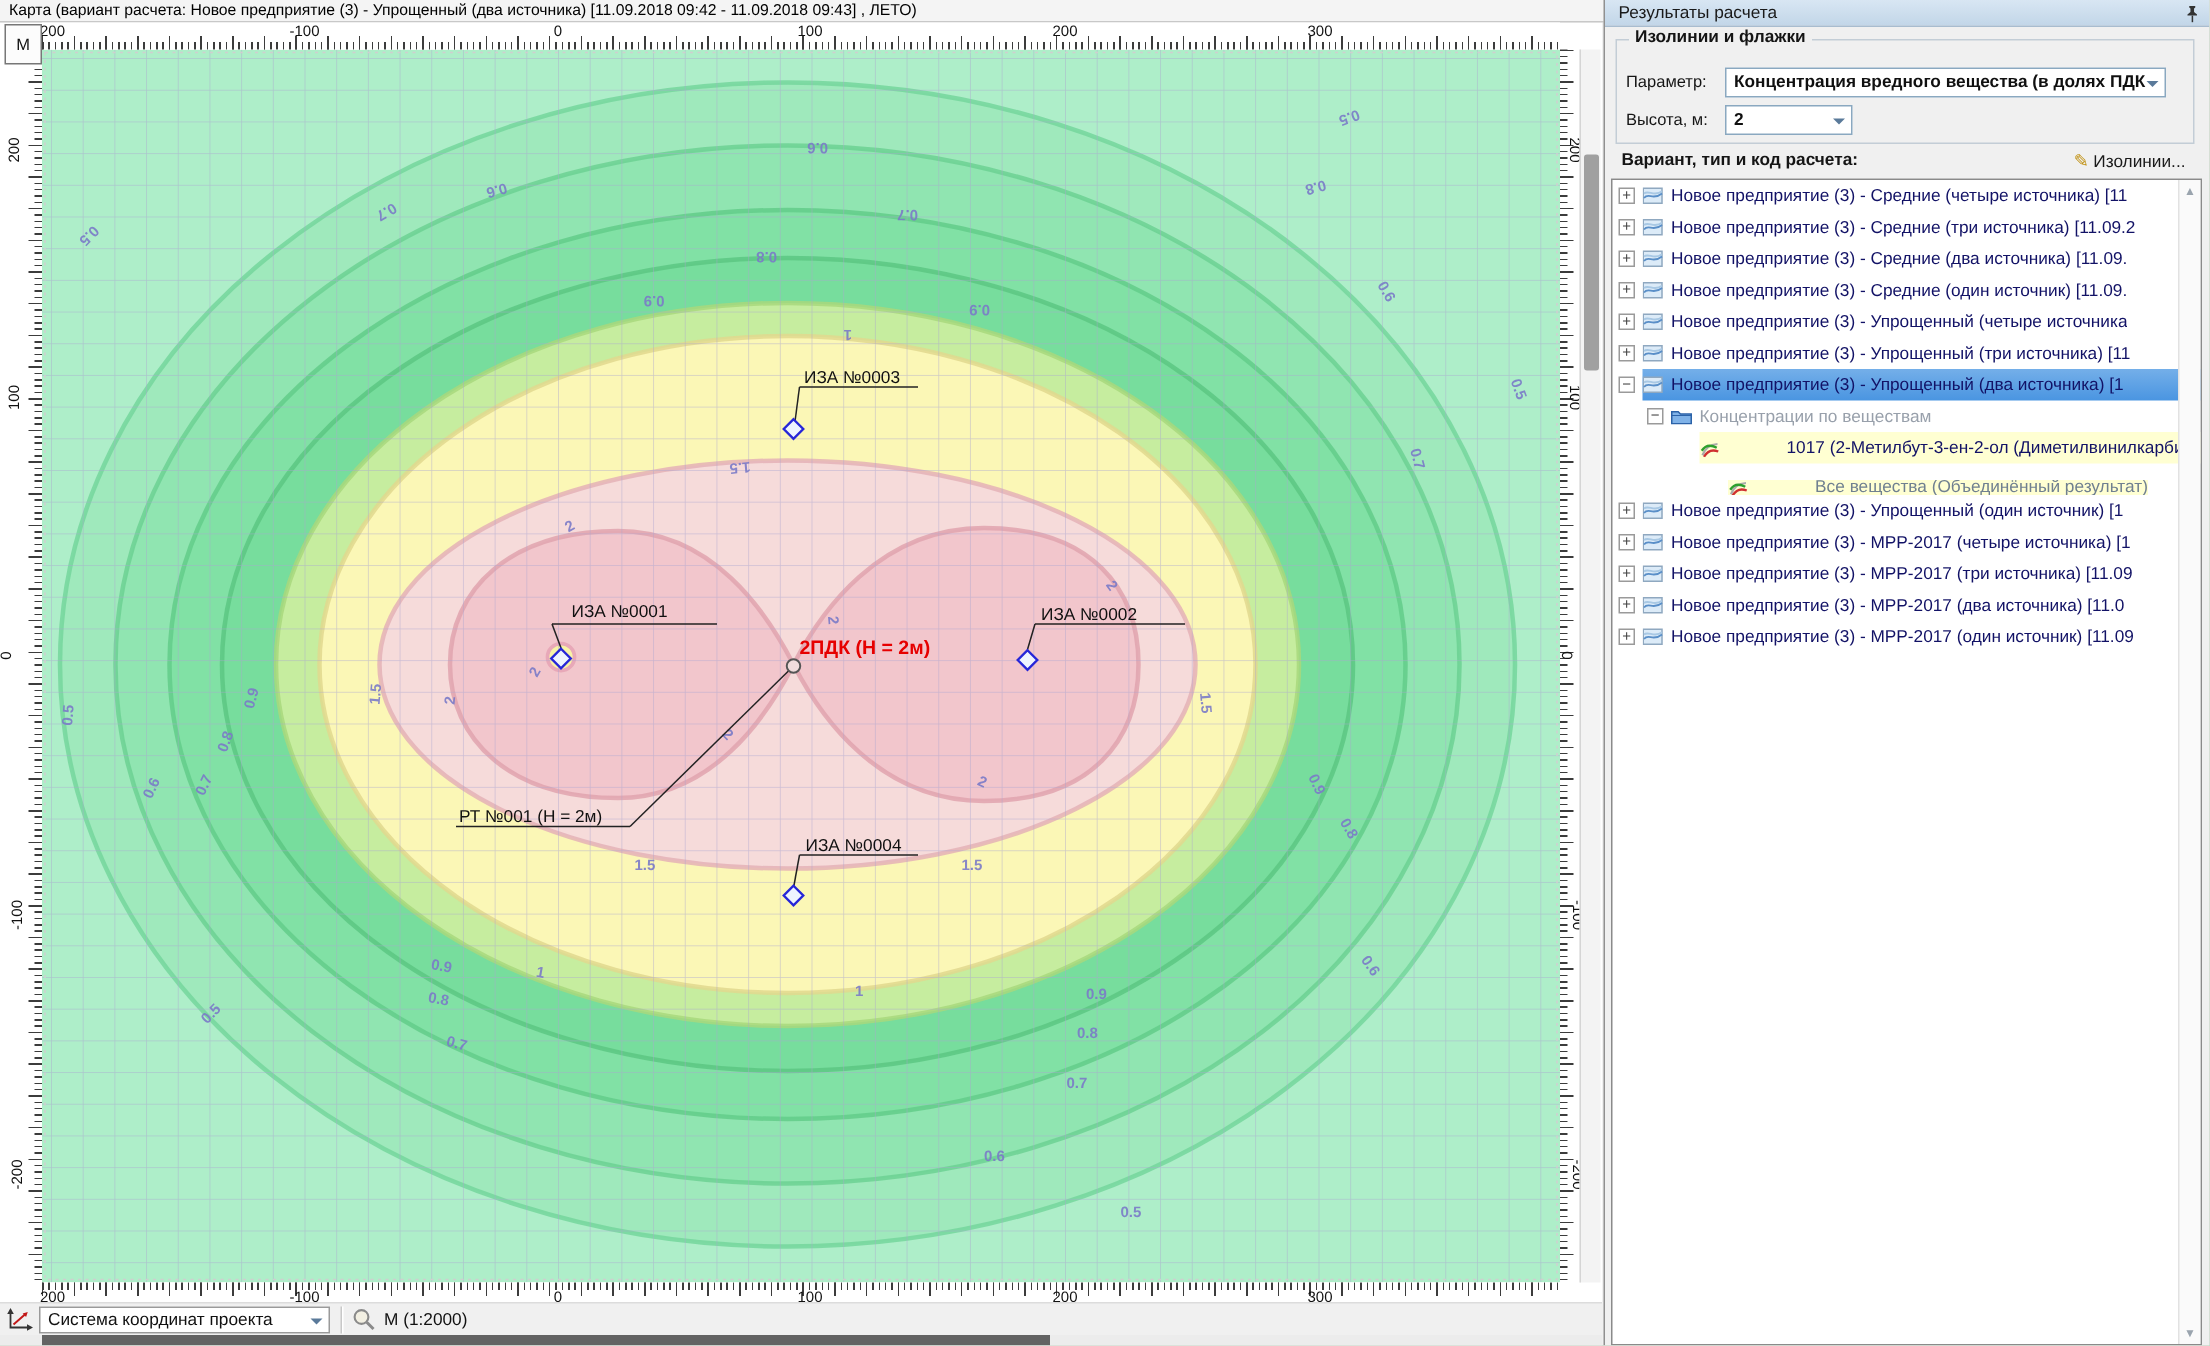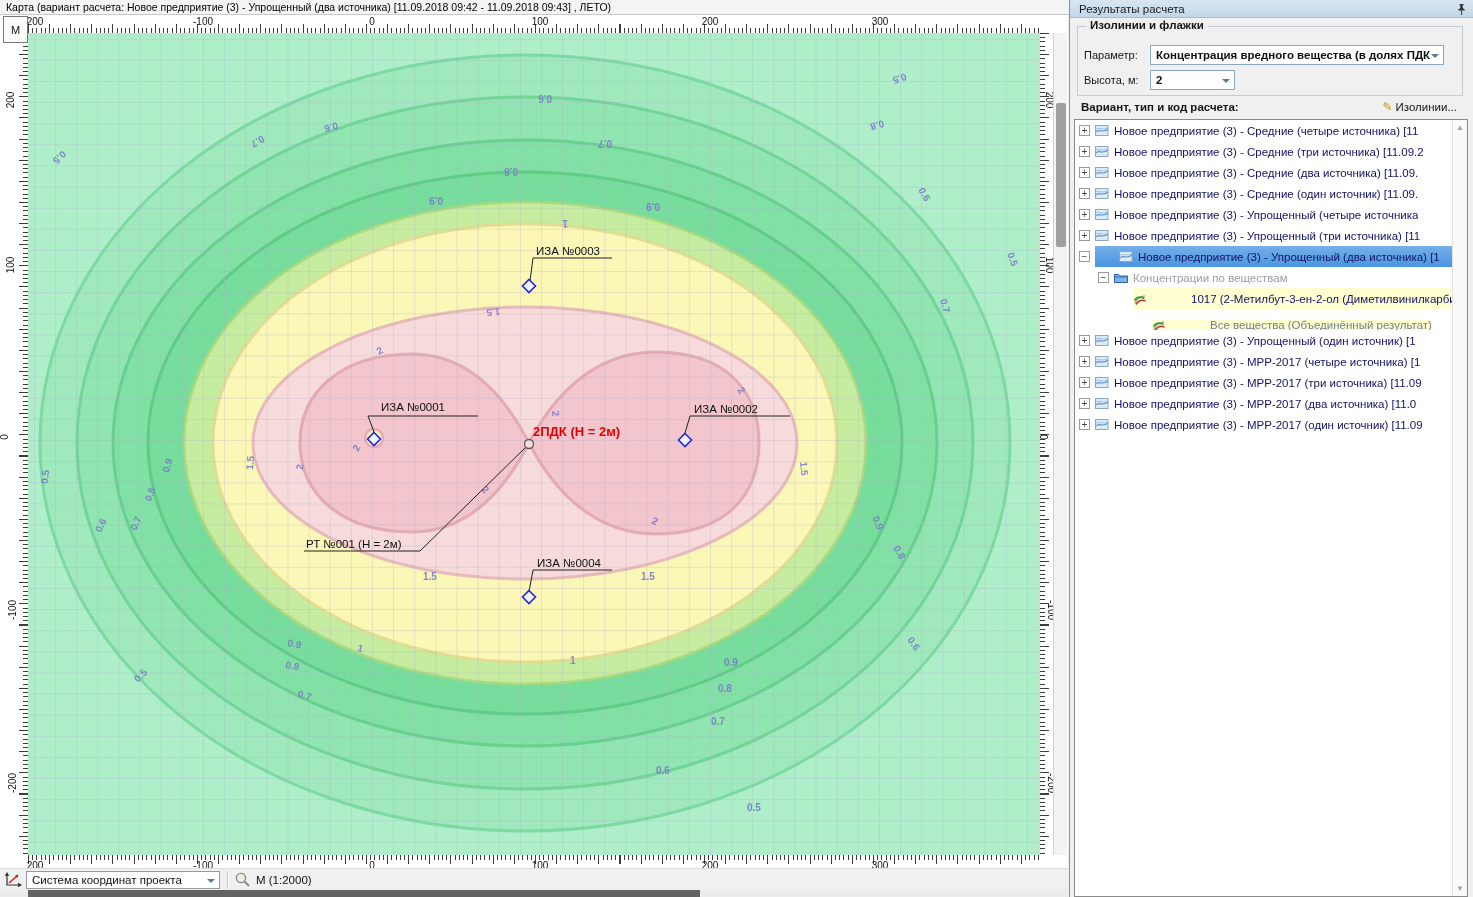--- a/index.html
+++ b/index.html
@@ -77,21 +77,21 @@
   .settings-link{position:absolute;right:16px;top:100px;font-size:11.5px;color:#1a1a1a;cursor:default;}
   .pencil{color:#c09010;font-size:12px;margin-right:3px;}
   .tree{position:absolute;left:4px;top:119px;width:394px;height:778px;background:#fff;
     border:1px solid #8a8a8a;overflow:hidden;font-size:11.5px;}
   .trow{position:relative;height:21px;display:flex;align-items:center;white-space:nowrap;}
   .ebox{flex:none;width:11px;height:11px;border:1px solid #9a9a9a;background:#fff;margin-right:5px;
     font-size:10px;line-height:9px;text-align:center;color:#444;}
   .ebox.spacer{border:none;background:transparent;}
   .ticon{flex:none;width:15px;margin-right:4px;display:flex;align-items:center;}
   .bgwrap{flex:1;height:21px;display:flex;align-items:center;overflow:hidden;}
-  .bgwrap.sel{background:linear-gradient(#74afe9,#4a95e1);padding-left:24px;}
+  .bgwrap.sel{background:linear-gradient(#74afe9,#4a95e1);}
   .bgwrap.yellow{background:#ffffd2;gap:39px;}
   .tlabel{overflow:hidden;}
   .tlabel.bold{font-weight:normal;color:#121266;}
   .tlabel.grayblue{color:#98a0ab;}
   .tlabel.gray{color:#708090;}
   .tree-scroll{position:absolute;right:0;top:0;width:15px;height:100%;background:#fafafa;border-left:1px solid #e2e2e2;}
   .tree-scroll .arr{position:absolute;left:0;width:100%;text-align:center;font-size:8px;color:#9aa4ae;}
 </style>
 </head>
 <body>

